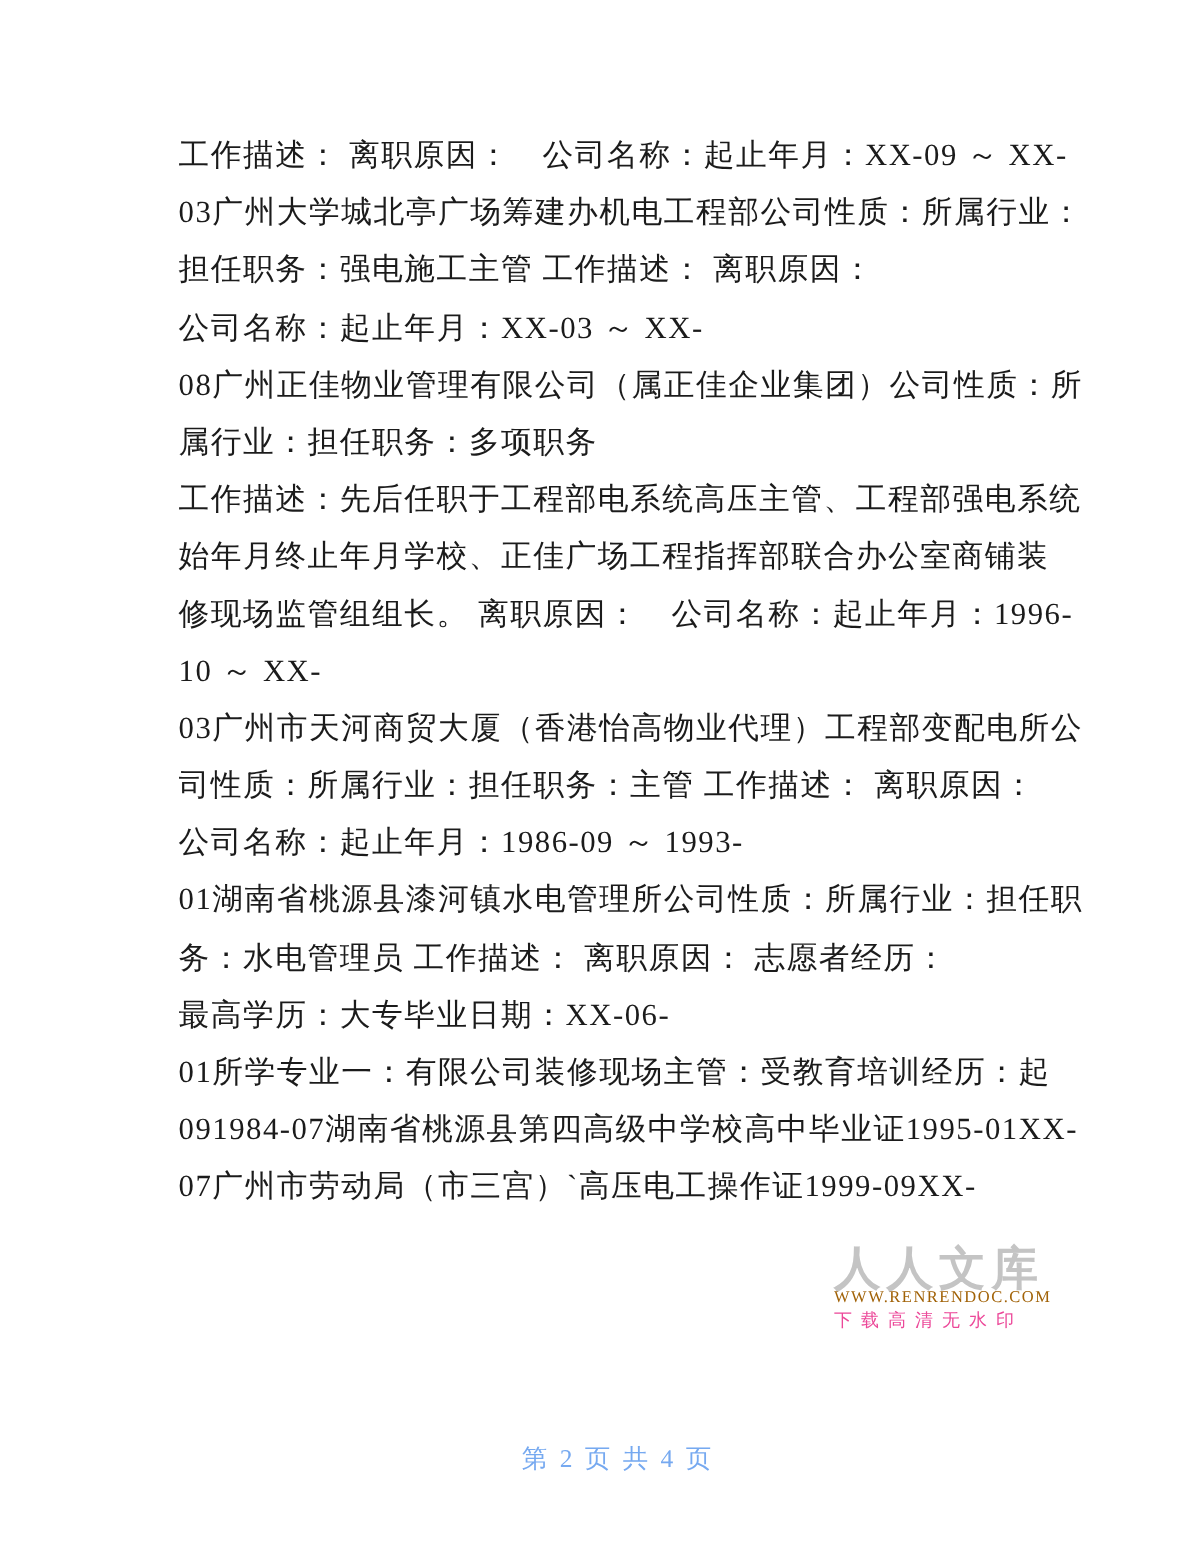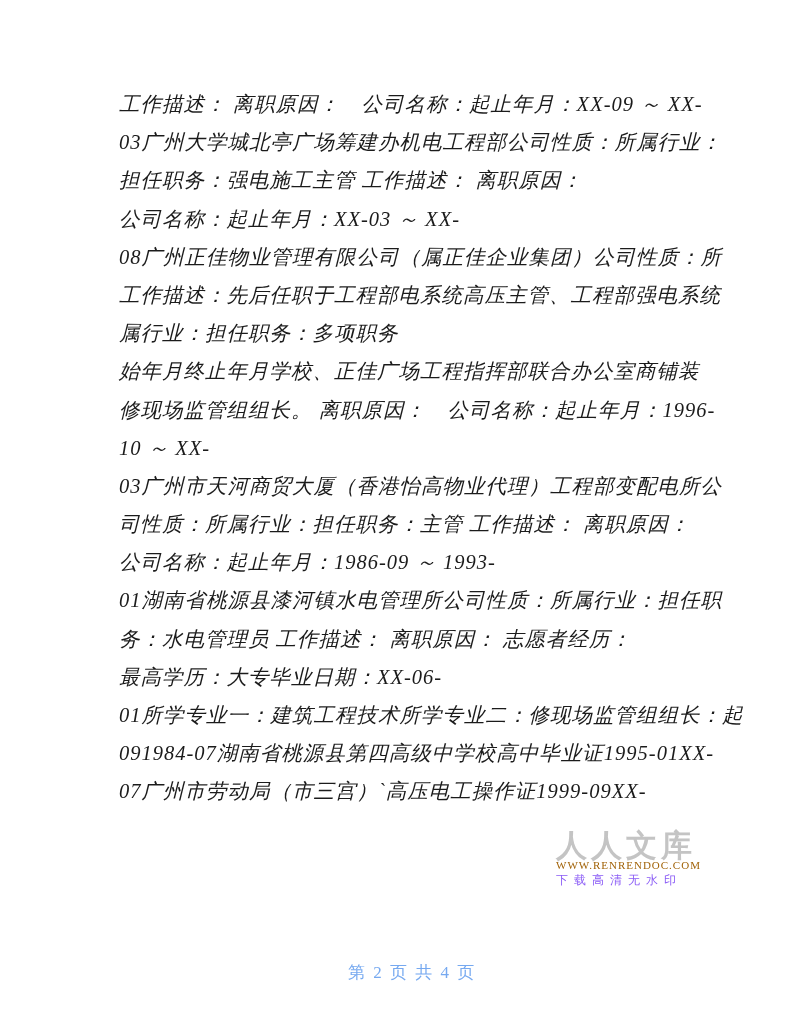--- a/index.html
+++ b/index.html
@@ -13,21 +13,20 @@
     position: relative;
     overflow: hidden;
     font-family: "Liberation Serif", "DejaVu Serif", serif;
   }
   .text-block {
     position: absolute;
     left: 119px;
     top: 85px;
     width: 572px;
     z-index: 2;
-    font-style: italic;
   }
   .line {
     font-size: 20.5px;
     line-height: 38.2px;
     height: 38.2px;
     letter-spacing: 1px;
     color: #1b1b1b;
     white-space: pre;
   }
   .watermark {
@@ -55,21 +54,21 @@
     margin-top: -2px;
     white-space: nowrap;
     color: #a16207;
   }
   .wm-tagline {
     font-size: 12px;
     letter-spacing: 6px;
     line-height: 13px;
     margin-top: 3px;
     white-space: nowrap;
-    color: #8b5cf6;
+    color: #ec4899;
   }
   .page-footer {
     position: absolute;
     top: 961px;
     left: 12px;
     width: 100%;
     text-align: center;
     font-size: 17px;
     letter-spacing: 2px;
     color: #76a9f0;
@@ -84,29 +83,29 @@
   <div class="wm-domain">WWW.RENRENDOC.COM</div>
   <div class="wm-tagline">下载高清无水印</div>
 </div>
 
 <div class="text-block">
   <div class="line">工作描述： 离职原因：　公司名称：起止年月：XX-09 ～ XX-</div>
   <div class="line">03广州大学城北亭广场筹建办机电工程部公司性质：所属行业：</div>
   <div class="line">担任职务：强电施工主管 工作描述： 离职原因：</div>
   <div class="line">公司名称：起止年月：XX-03 ～ XX-</div>
   <div class="line">08广州正佳物业管理有限公司（属正佳企业集团）公司性质：所</div>
+  <div class="line">属行业：担任职务：多项职务</div>
   <div class="line">工作描述：先后任职于工程部电系统高压主管、工程部强电系统</div>
-  <div class="line">属行业：担任职务：多项职务</div>
   <div class="line">始年月终止年月学校、正佳广场工程指挥部联合办公室商铺装</div>
   <div class="line">修现场监管组组长。 离职原因：　公司名称：起止年月：1996-</div>
   <div class="line">10 ～ XX-</div>
   <div class="line">03广州市天河商贸大厦（香港怡高物业代理）工程部变配电所公</div>
   <div class="line">司性质：所属行业：担任职务：主管 工作描述： 离职原因：</div>
   <div class="line">公司名称：起止年月：1986-09 ～ 1993-</div>
   <div class="line">01湖南省桃源县漆河镇水电管理所公司性质：所属行业：担任职</div>
   <div class="line">务：水电管理员 工作描述： 离职原因： 志愿者经历：</div>
   <div class="line">最高学历：大专毕业日期：XX-06-</div>
-  <div class="line">01所学专业一：建筑工程技术所学专业二：修现场监管组组长：起</div>
+  <div class="line">01所学专业一：有限公司装修现场主管：受教育培训经历：起</div>
   <div class="line">091984-07湖南省桃源县第四高级中学校高中毕业证1995-01XX-</div>
   <div class="line">07广州市劳动局（市三宫）`高压电工操作证1999-09XX-</div>
 </div>
 
 <div class="page-footer">第 2 页 共 4 页</div>
 
 </body></html>

